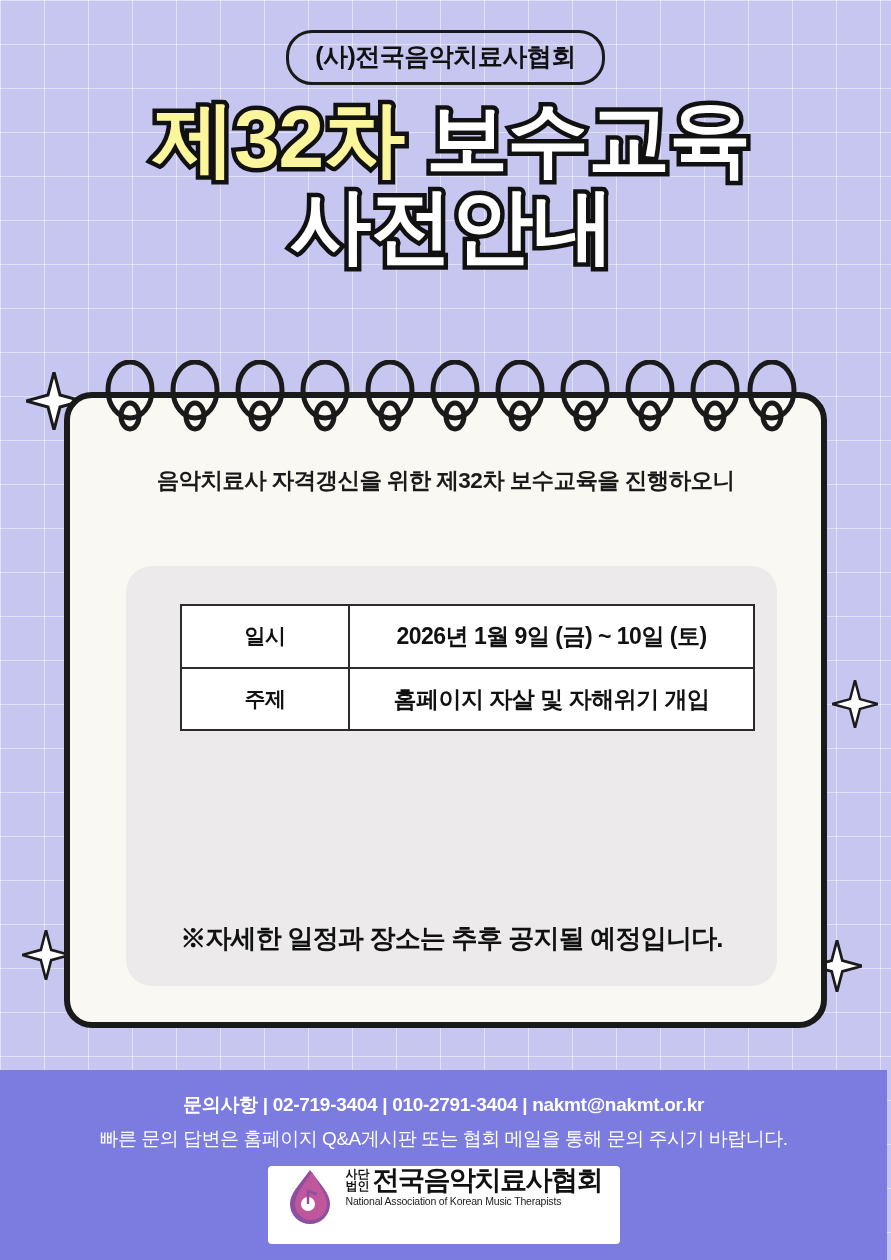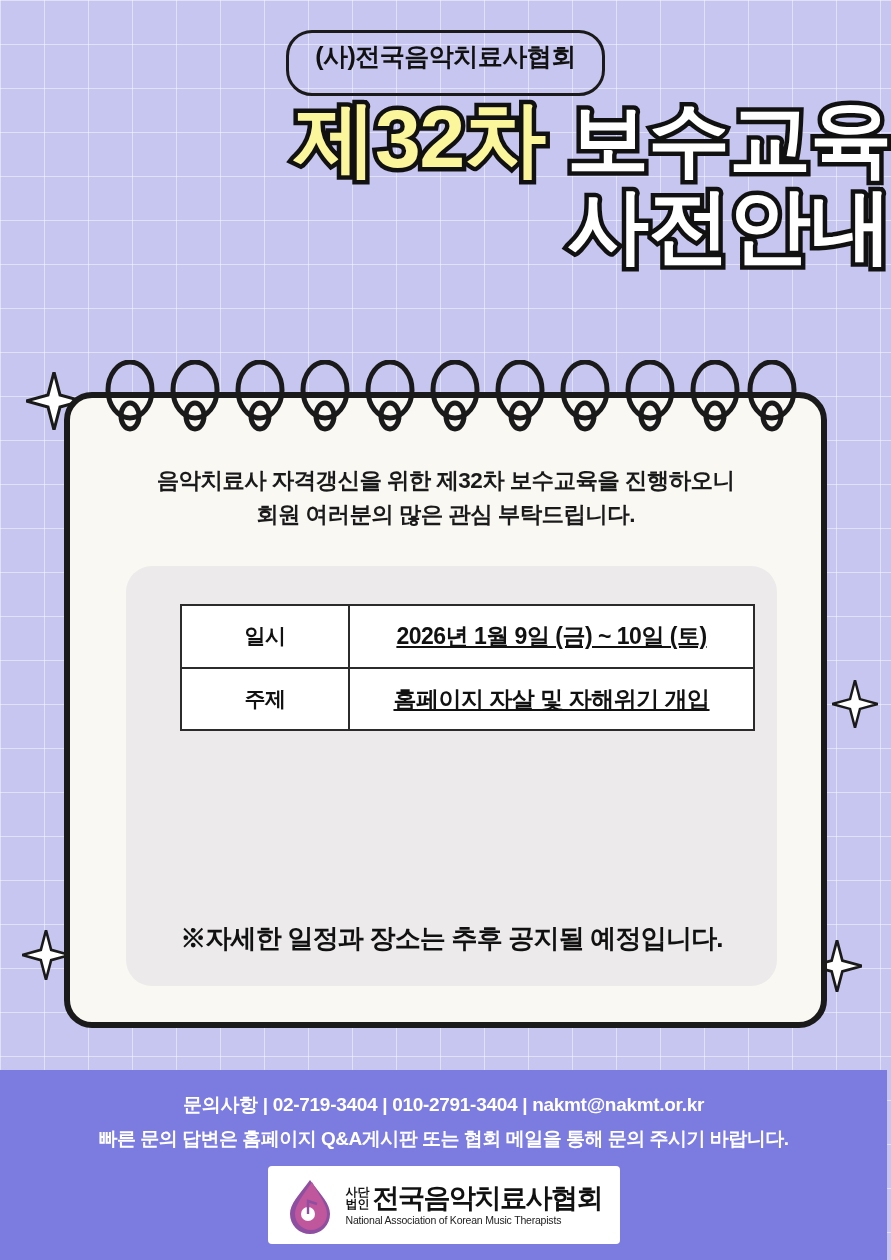--- a/index.html
+++ b/index.html
@@ -26,33 +26,33 @@
 
   
   .badge-wrap {
     position: absolute;
     top: 30px; left: 0; right: 0;
     display: flex; justify-content: center;
   }
   .badge {
     border: 3px solid #1a1a1a;
     border-radius: 26px;
-    padding: 7px 26px 20px;
+    padding: 7px 26px 9px;
     font-size: 25px;
     font-weight: bold;
     color: #111;
     letter-spacing: -0.5px;
     background: transparent;
   }
 
   
   .title-block {
     position: absolute;
     top: 96px; left: 12px; right: 0;
-    text-align: right;
+    text-align: center;
     line-height: 1.06;
   }
   .title-line {
     font-size: 82px;
     font-weight: 900;
     letter-spacing: -1px;
     color: #ffffff;
     -webkit-text-stroke: 9px #111111;
     paint-order: stroke fill;
     display: block;
@@ -113,21 +113,21 @@
   }
   table.info td {
     border: 2px solid #2b2b2b;
     text-align: center;
     vertical-align: middle;
     font-weight: bold;
     color: #111;
     letter-spacing: -0.5px;
   }
   td.lbl { width: 168px; font-size: 21px; padding: 14px 4px; }
-  td.val { font-size: 23px; padding: 14px 8px; line-height: 1.42; text-decoration: underline; }
+  td.val { font-size: 23px; padding: 14px 8px; line-height: 1.42; }
 
   .note {
     position: absolute;
     bottom: 30px; left: 0; right: 0;
     text-align: center;
     font-size: 26px;
     font-weight: 700;
     color: #111;
     letter-spacing: -0.8px;
   }
@@ -139,30 +139,30 @@
   .footer {
     position: absolute;
     left: 0; right: 4px; bottom: 0;
     height: 190px;
     background: #7b7be0;
     color: #ffffff;
     text-align: center;
     padding-top: 22px;
   }
   .footer .line1 { font-size: 19px; font-weight: 700; letter-spacing: -0.3px; }
-  .footer .line2 { font-size: 19px; font-weight: 700; margin-top: 8px; letter-spacing: -0.5px; }
+  .footer .line2 { font-size: 19px; font-weight: 400; margin-top: 8px; letter-spacing: -0.5px; }
 
   .logo-box {
     margin: 14px auto 0;
     width: 352px;
     height: 78px;
     background: #ffffff;
     border-radius: 4px;
     display: flex;
-    align-items: center;
+    align-items: flex-start;
     justify-content: flex-start;
     padding-left: 14px;
     gap: 8px;
   }
   .logo-mark { flex: 0 0 auto; }
   .logo-text { text-align: left; line-height: 1.05; }
   .logo-small {
     display: inline-block;
     font-size: 12px;
     font-weight: bold;
@@ -236,21 +236,20 @@
           <ellipse cx="550" cy="56" rx="9" ry="13"></ellipse>
         <ellipse cx="615" cy="30" rx="22" ry="28"></ellipse>
           <ellipse cx="615" cy="56" rx="9" ry="13"></ellipse>
         <ellipse cx="672" cy="30" rx="22" ry="28"></ellipse>
           <ellipse cx="672" cy="56" rx="9" ry="13"></ellipse>
       </g>
     </svg>
 
     <div class="intro">
       <div>음악치료사 자격갱신을 위한 제32차 보수교육을 진행하오니</div>
-      <div>회원 여러분의 많은 관심 부탁드립니다.</div>
     </div>
 
     <div class="panel">
       <table class="info">
         <tbody>
           <tr>
             <td class="lbl">일시</td>
             <td class="val">2026년 1월 9일 (금) ~ 10일 (토)</td>
           </tr>
           <tr>

